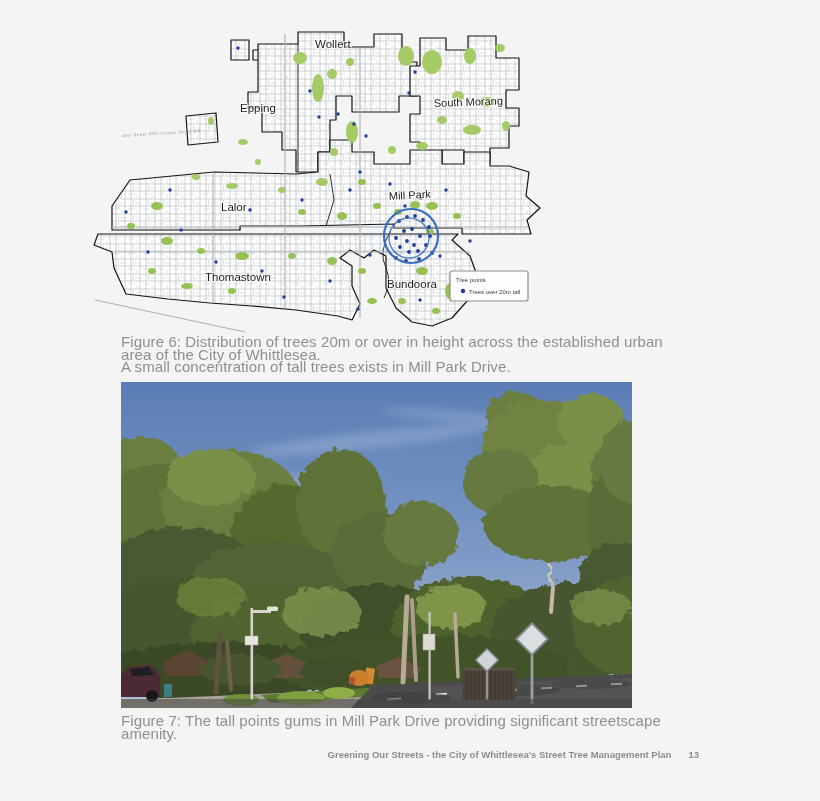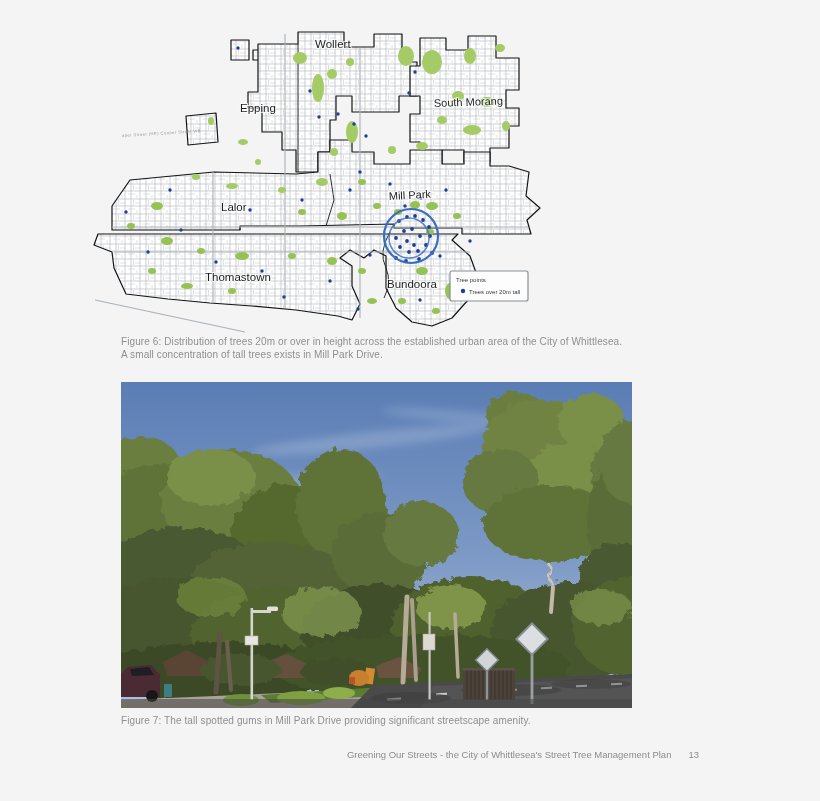--- a/index.html
+++ b/index.html
@@ -1,19 +1,19 @@
 <!DOCTYPE html>
 <html><head>
 <meta charset="utf-8">
 <style>
   html,body{margin:0;padding:0;background:#f4f4f5;font-family:"Liberation Sans",sans-serif;}
   .page{position:relative;width:764px;height:801px;overflow:hidden;background:#f4f4f5;}
   svg{position:absolute;display:block;}
-  .caption{position:absolute;color:#8f8f8f;font-size:10px;line-height:12.5px;letter-spacing:.1px;}
-  .footer{position:absolute;top:749px;left:121px;width:578px;text-align:right;color:#8c8c8c;font-size:9.5px;}
+  .caption{position:absolute;color:#8f8f8f;font-size:15px;line-height:12.5px;letter-spacing:.1px;}
+  .footer{position:absolute;top:749px;left:121px;width:578px;text-align:right;color:#8c8c8c;font-size:9.5px;font-weight:bold;}
   .footer .pg{margin-left:17px;}
   .map-label{font-family:"Liberation Sans",sans-serif;fill:#1c1c1c;paint-order:stroke;stroke:rgba(255,255,255,.7);stroke-width:2.2px;}
   .tinylbl{font-family:"Liberation Sans",sans-serif;fill:#9a9a9a;}
   .legtxt{font-family:"Liberation Sans",sans-serif;fill:#3a3a3a;}
 </style>
 </head>
 <body>
 
 <div class="page">
 
@@ -358,20 +358,20 @@
     </g>
     <g>
       <rect x="409.6" y="268" width="2.8" height="54" fill="#9a9fa4"></rect>
       <rect x="400" y="246" width="22" height="22" fill="#dbdfe2" stroke="#878e94" stroke-width="2" transform="rotate(45 411 257)"></rect>
     </g>
 
     <rect x="0" y="317" width="511" height="9" fill="#454545" opacity="0.55"></rect>
   </svg>
 
   <div class="caption" style="left:121px;top:715px;width:570px;">
-    <div>Figure 7: The tall spotted gums in Mill Park Drive providing significant streetscape amenity.</div>
+    <div>Figure 7: The tall points gums in Mill Park Drive providing significant streetscape amenity.</div>
   </div>
 
   <div class="footer">
     <span>Greening Our Streets - the City of Whittlesea's Street Tree Management Plan</span><span class="pg">13</span>
   </div>
 
 </div>
 
 </body></html>

